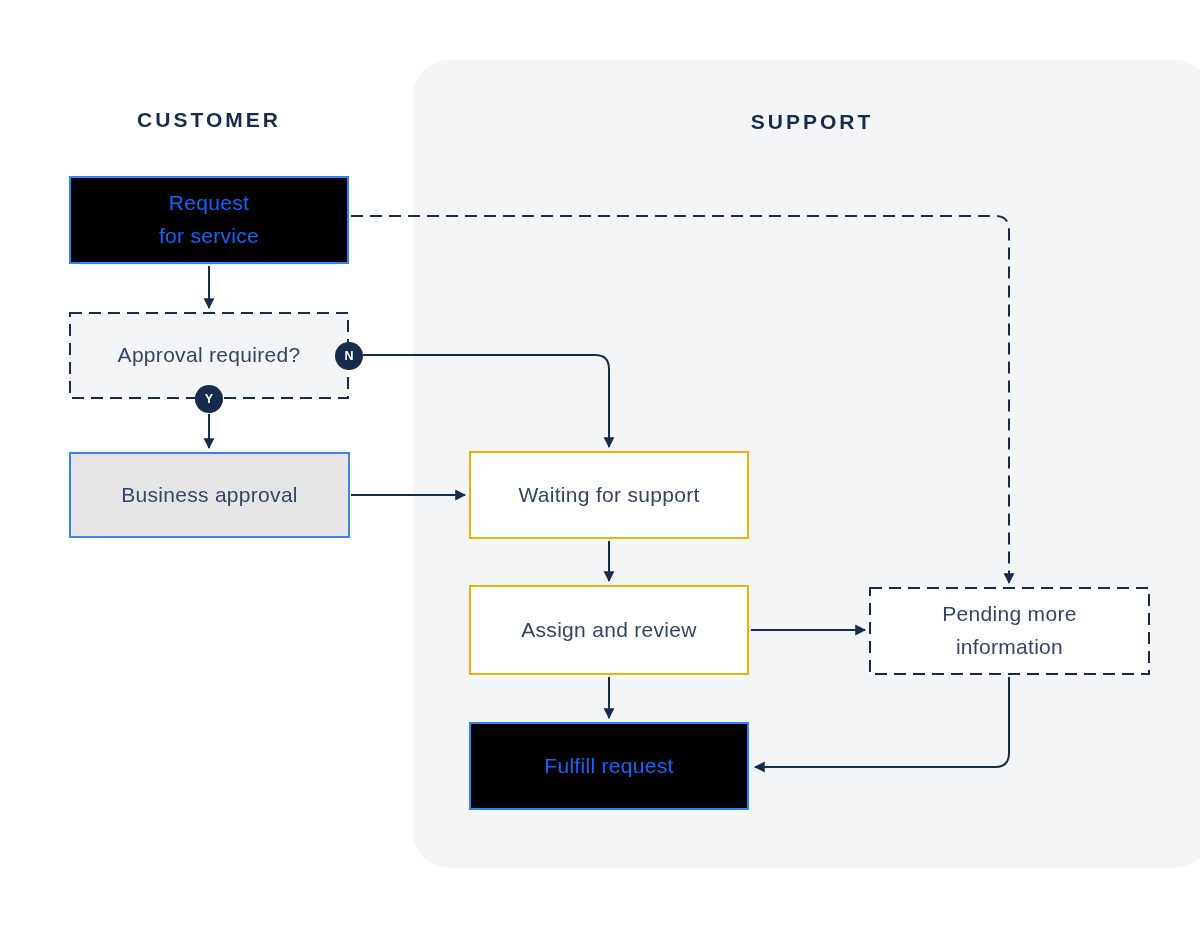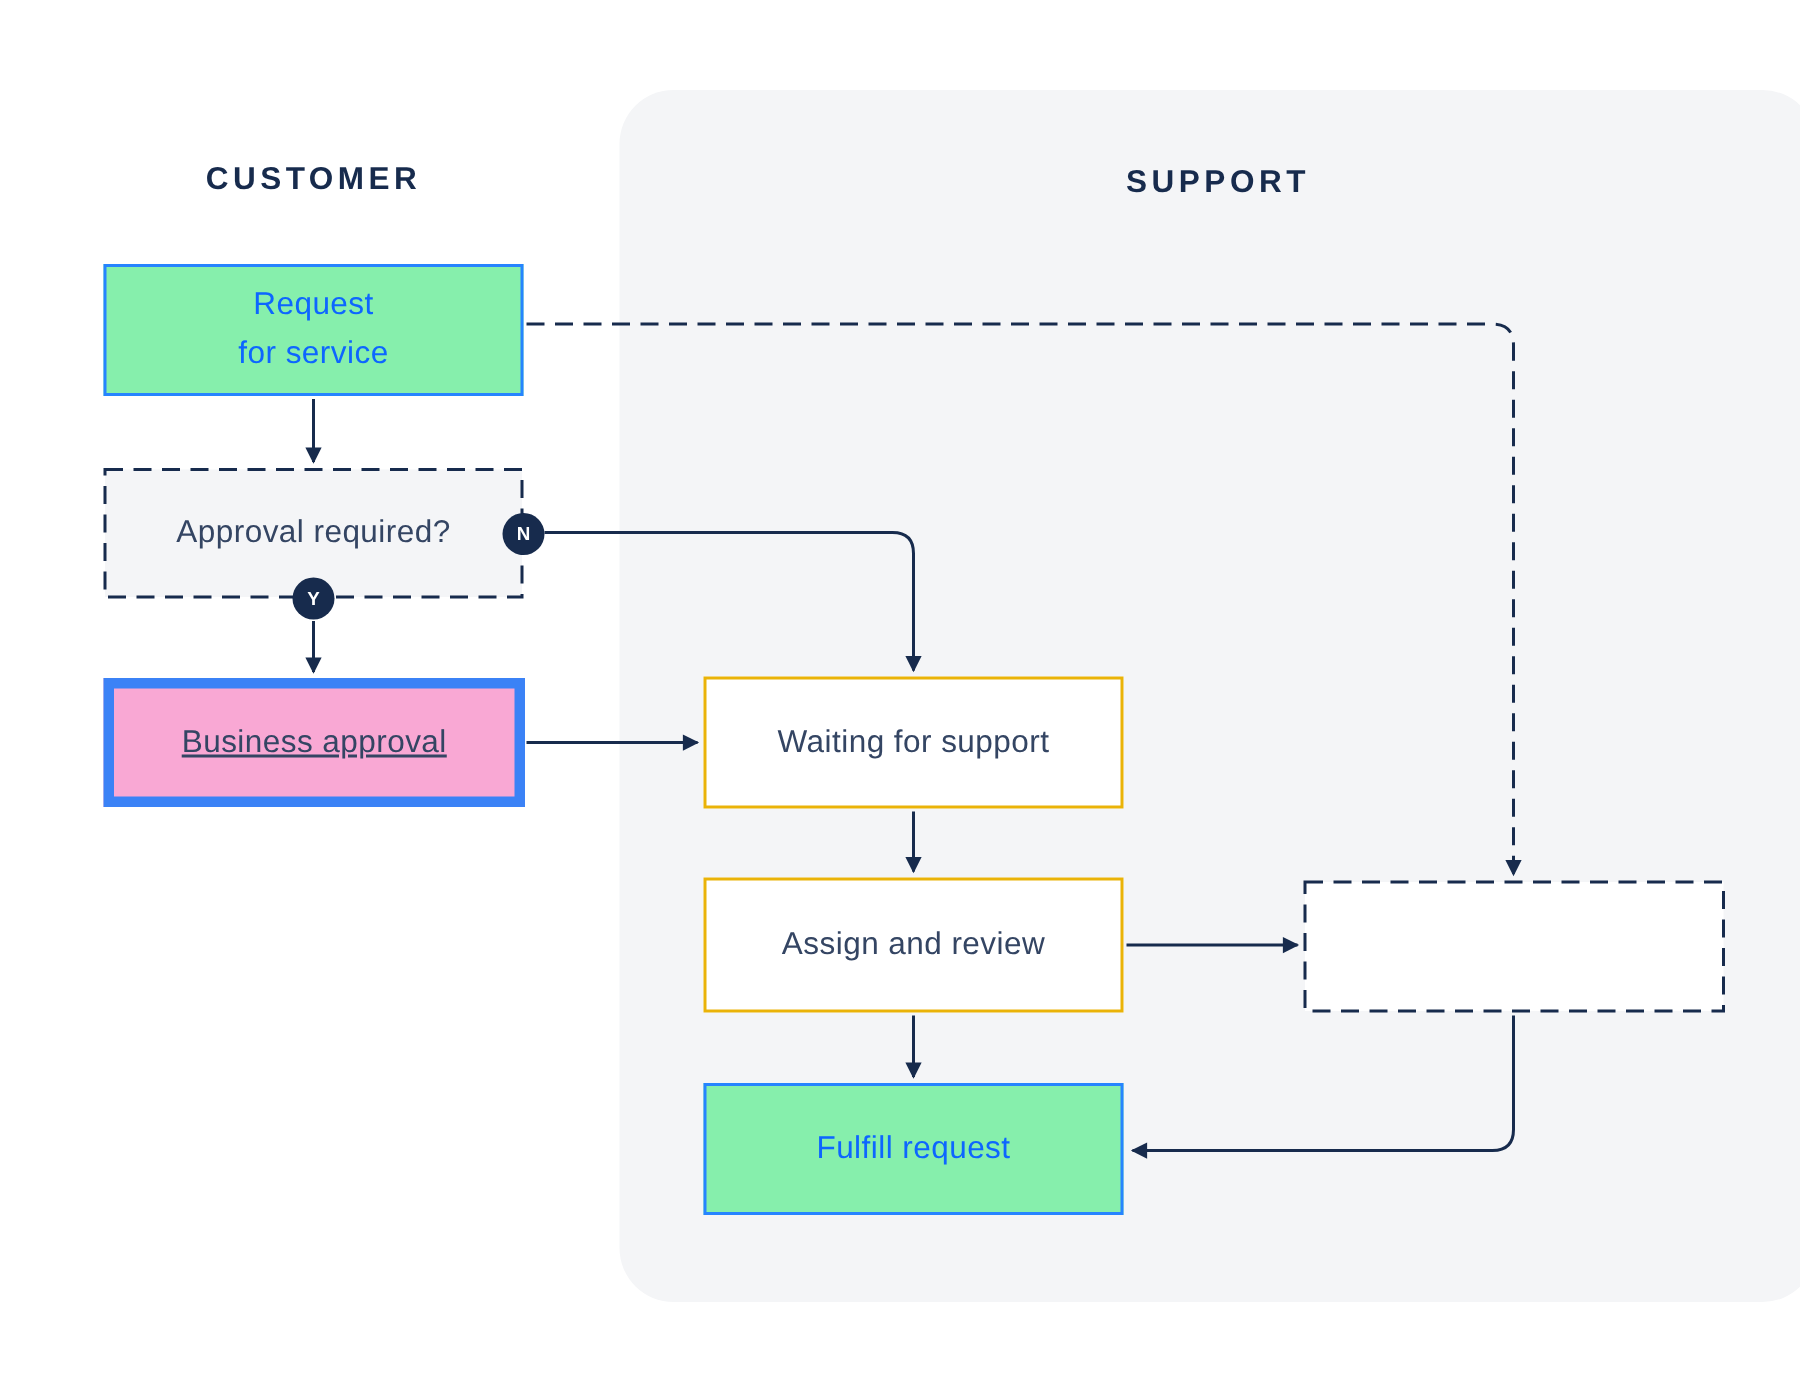--- a/index.html
+++ b/index.html
@@ -18,22 +18,22 @@
   }
   .lane-heading.customer { left:57px;  top:108px; width:280px; }
   .lane-heading.support  { left:401px; top:110px; width:798px; }
   .node {
     position:absolute; display:flex; align-items:center; justify-content:center;
     text-align:center; font-size:21px; color:#344563; letter-spacing:0.3px;
     line-height:1.55; box-sizing:border-box;
   }
   .node span { white-space:pre-line; }
   .node.box-white { background:#ffffff; border:2px solid #eab308; }
-  .node.box-gray  { background:#f9a8d4; border:7px solid #3b82f6;text-decoration:underline; }
-  .node.box-blue  { background:#86efac; border:2px solid #2684FF; color:#0D66FF; }
+  .node.box-gray  { background:#e5e5e5; border:2px solid #3b82f6; }
+  .node.box-blue  { background:#000000; border:2px solid #2684FF; color:#0D66FF; }
   .node.ghost     { background:transparent; border:none; } 
   .badge {
     position:absolute; width:28px; height:28px; border-radius:50%;
     background:#172B4D; color:#ffffff; display:flex; align-items:center;
     justify-content:center; font-size:12.5px; font-weight:bold; letter-spacing:0;
   }
 </style>
 </head>
 <body>
 
@@ -79,20 +79,24 @@
   </div>
 
   <div class="node box-white" style="left:457px; top:451px; width:280px; height:88px;">
     <span>Waiting for support</span>
   </div>
 
   <div class="node box-white" style="left:457px; top:585px; width:280px; height:90px;text-align:center;">
     <span>Assign and review</span>
   </div>
 
+  <div class="node ghost" style="left:857px; top:587px; width:281px; height:88px;">
+    <span>Pending more
+information</span>
+  </div>
 
   <div class="node box-blue" style="left:457px; top:722px; width:280px; height:88px;">
     <span>Fulfill request</span>
   </div>
 
   <div class="badge" style="left:323px; top:342px;">N</div>
   <div class="badge" style="left:183px; top:385px;">Y</div>
 
 </div>
 

